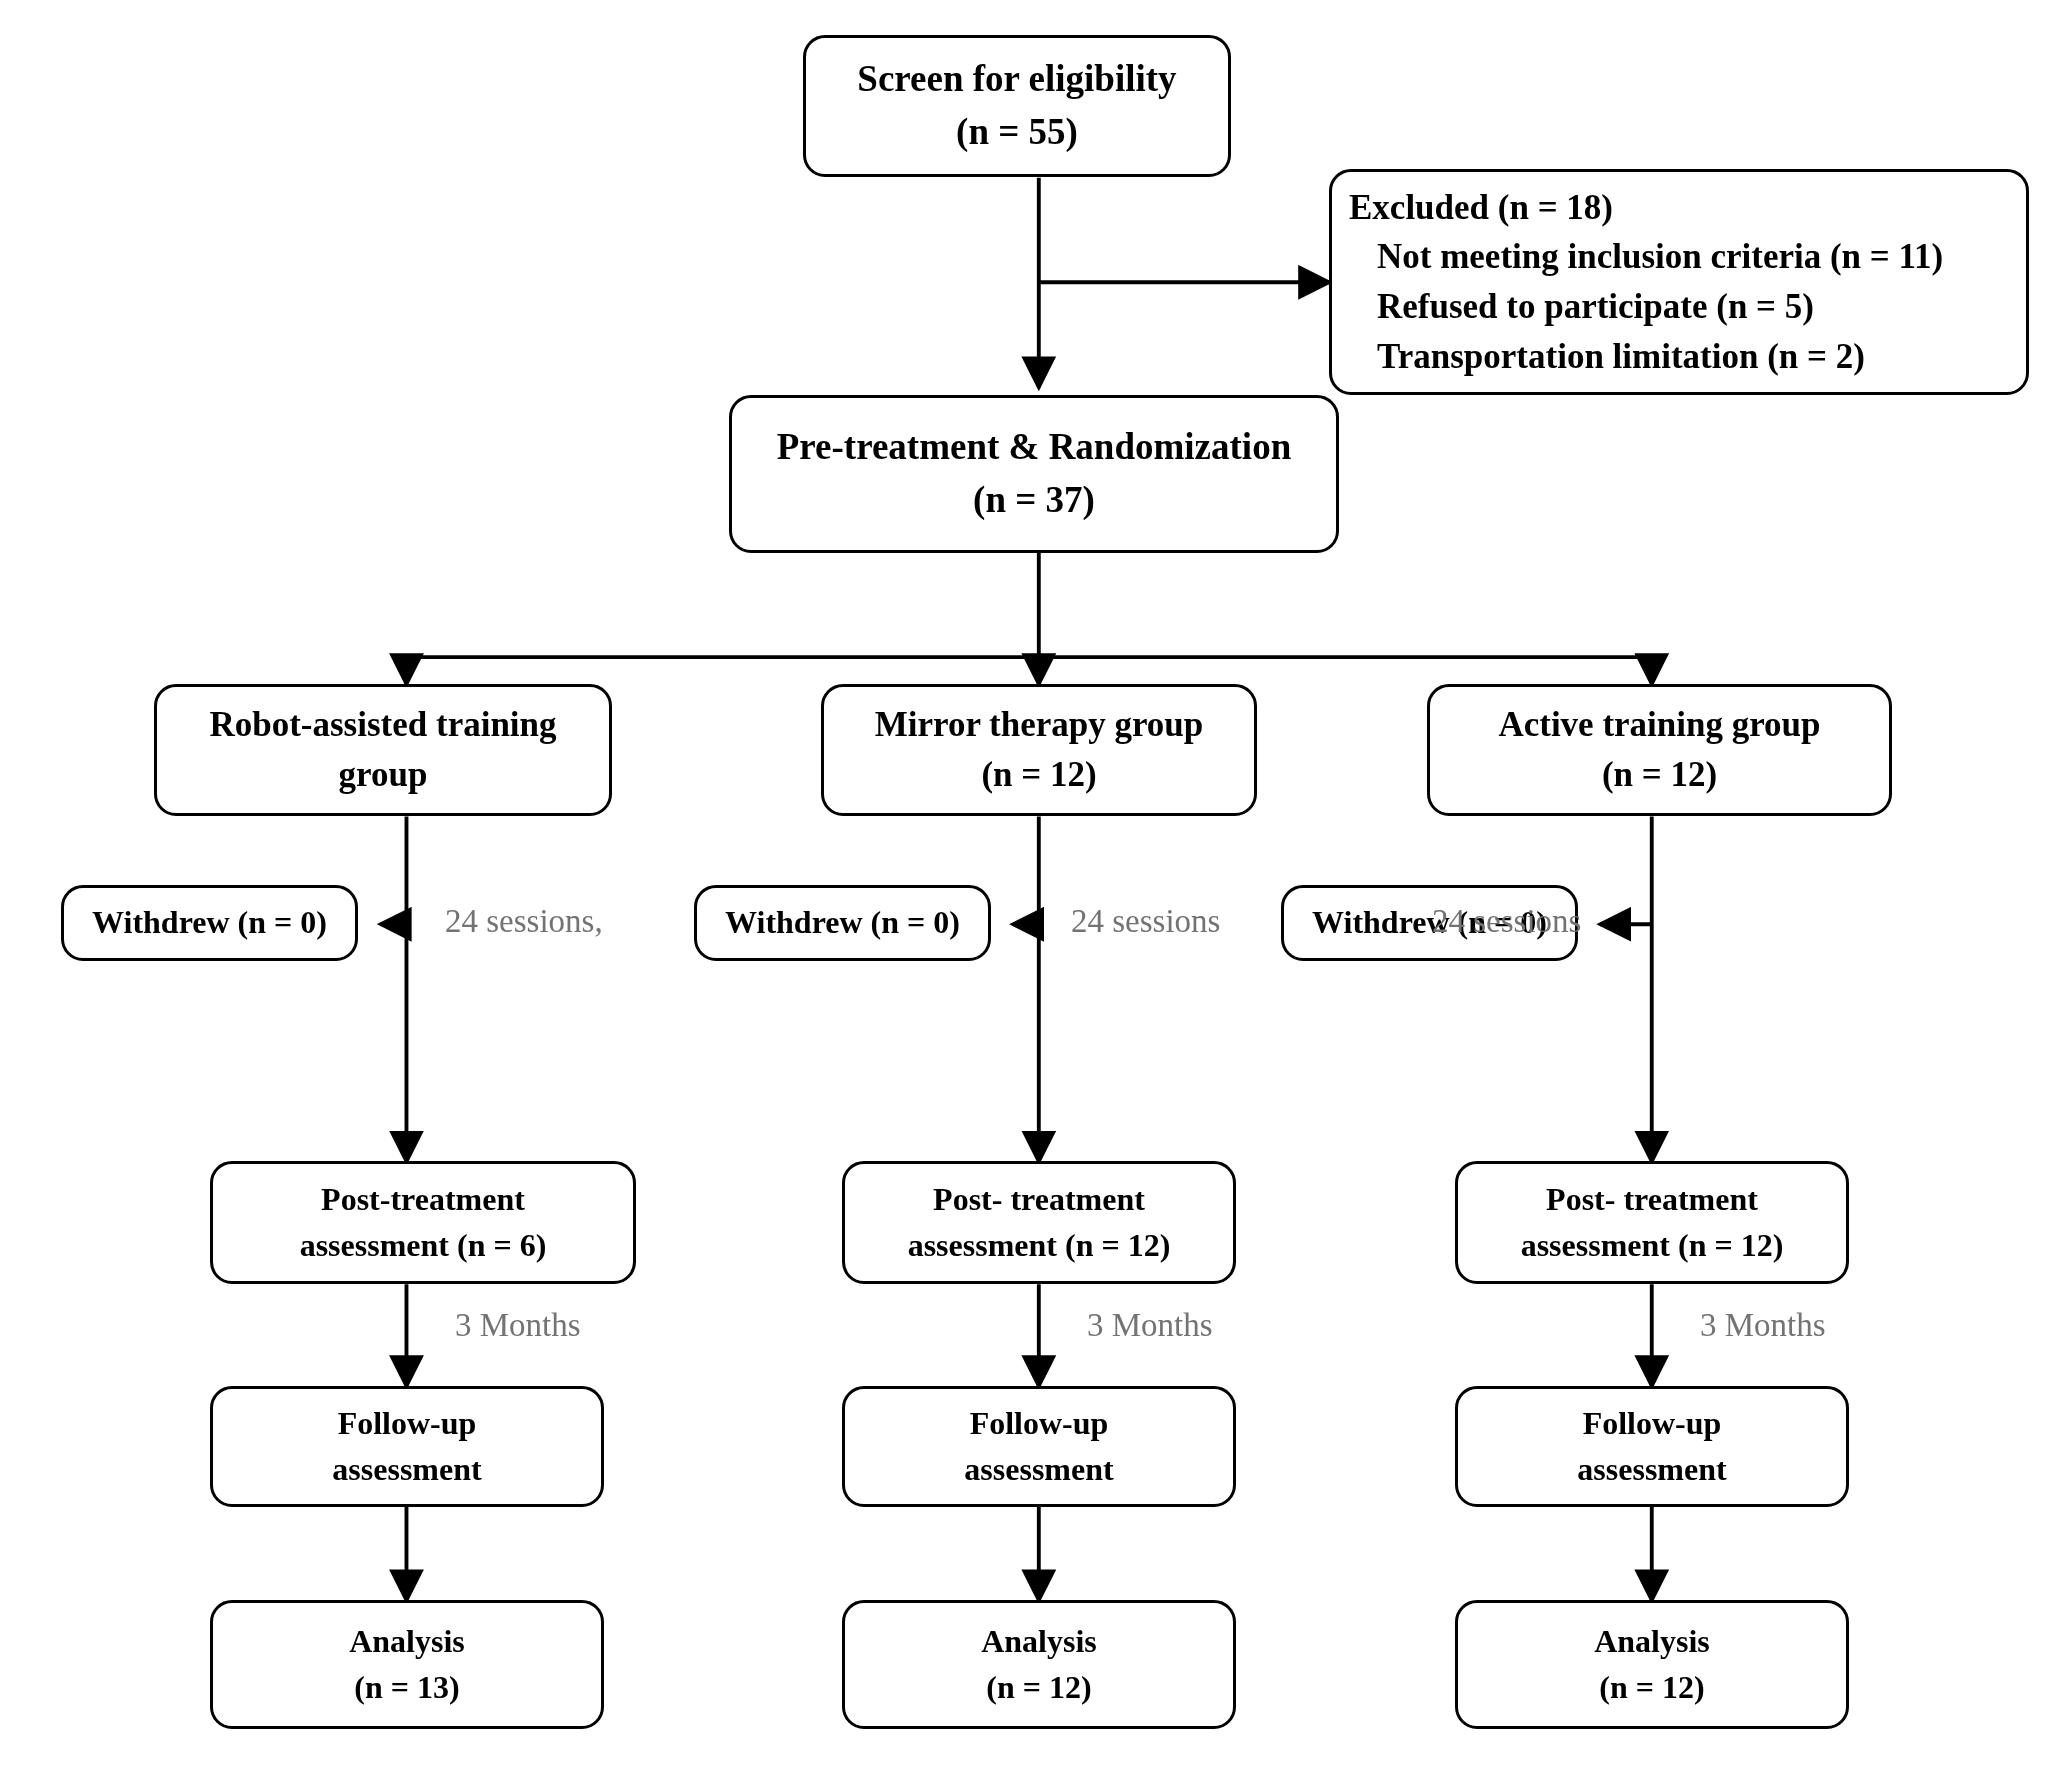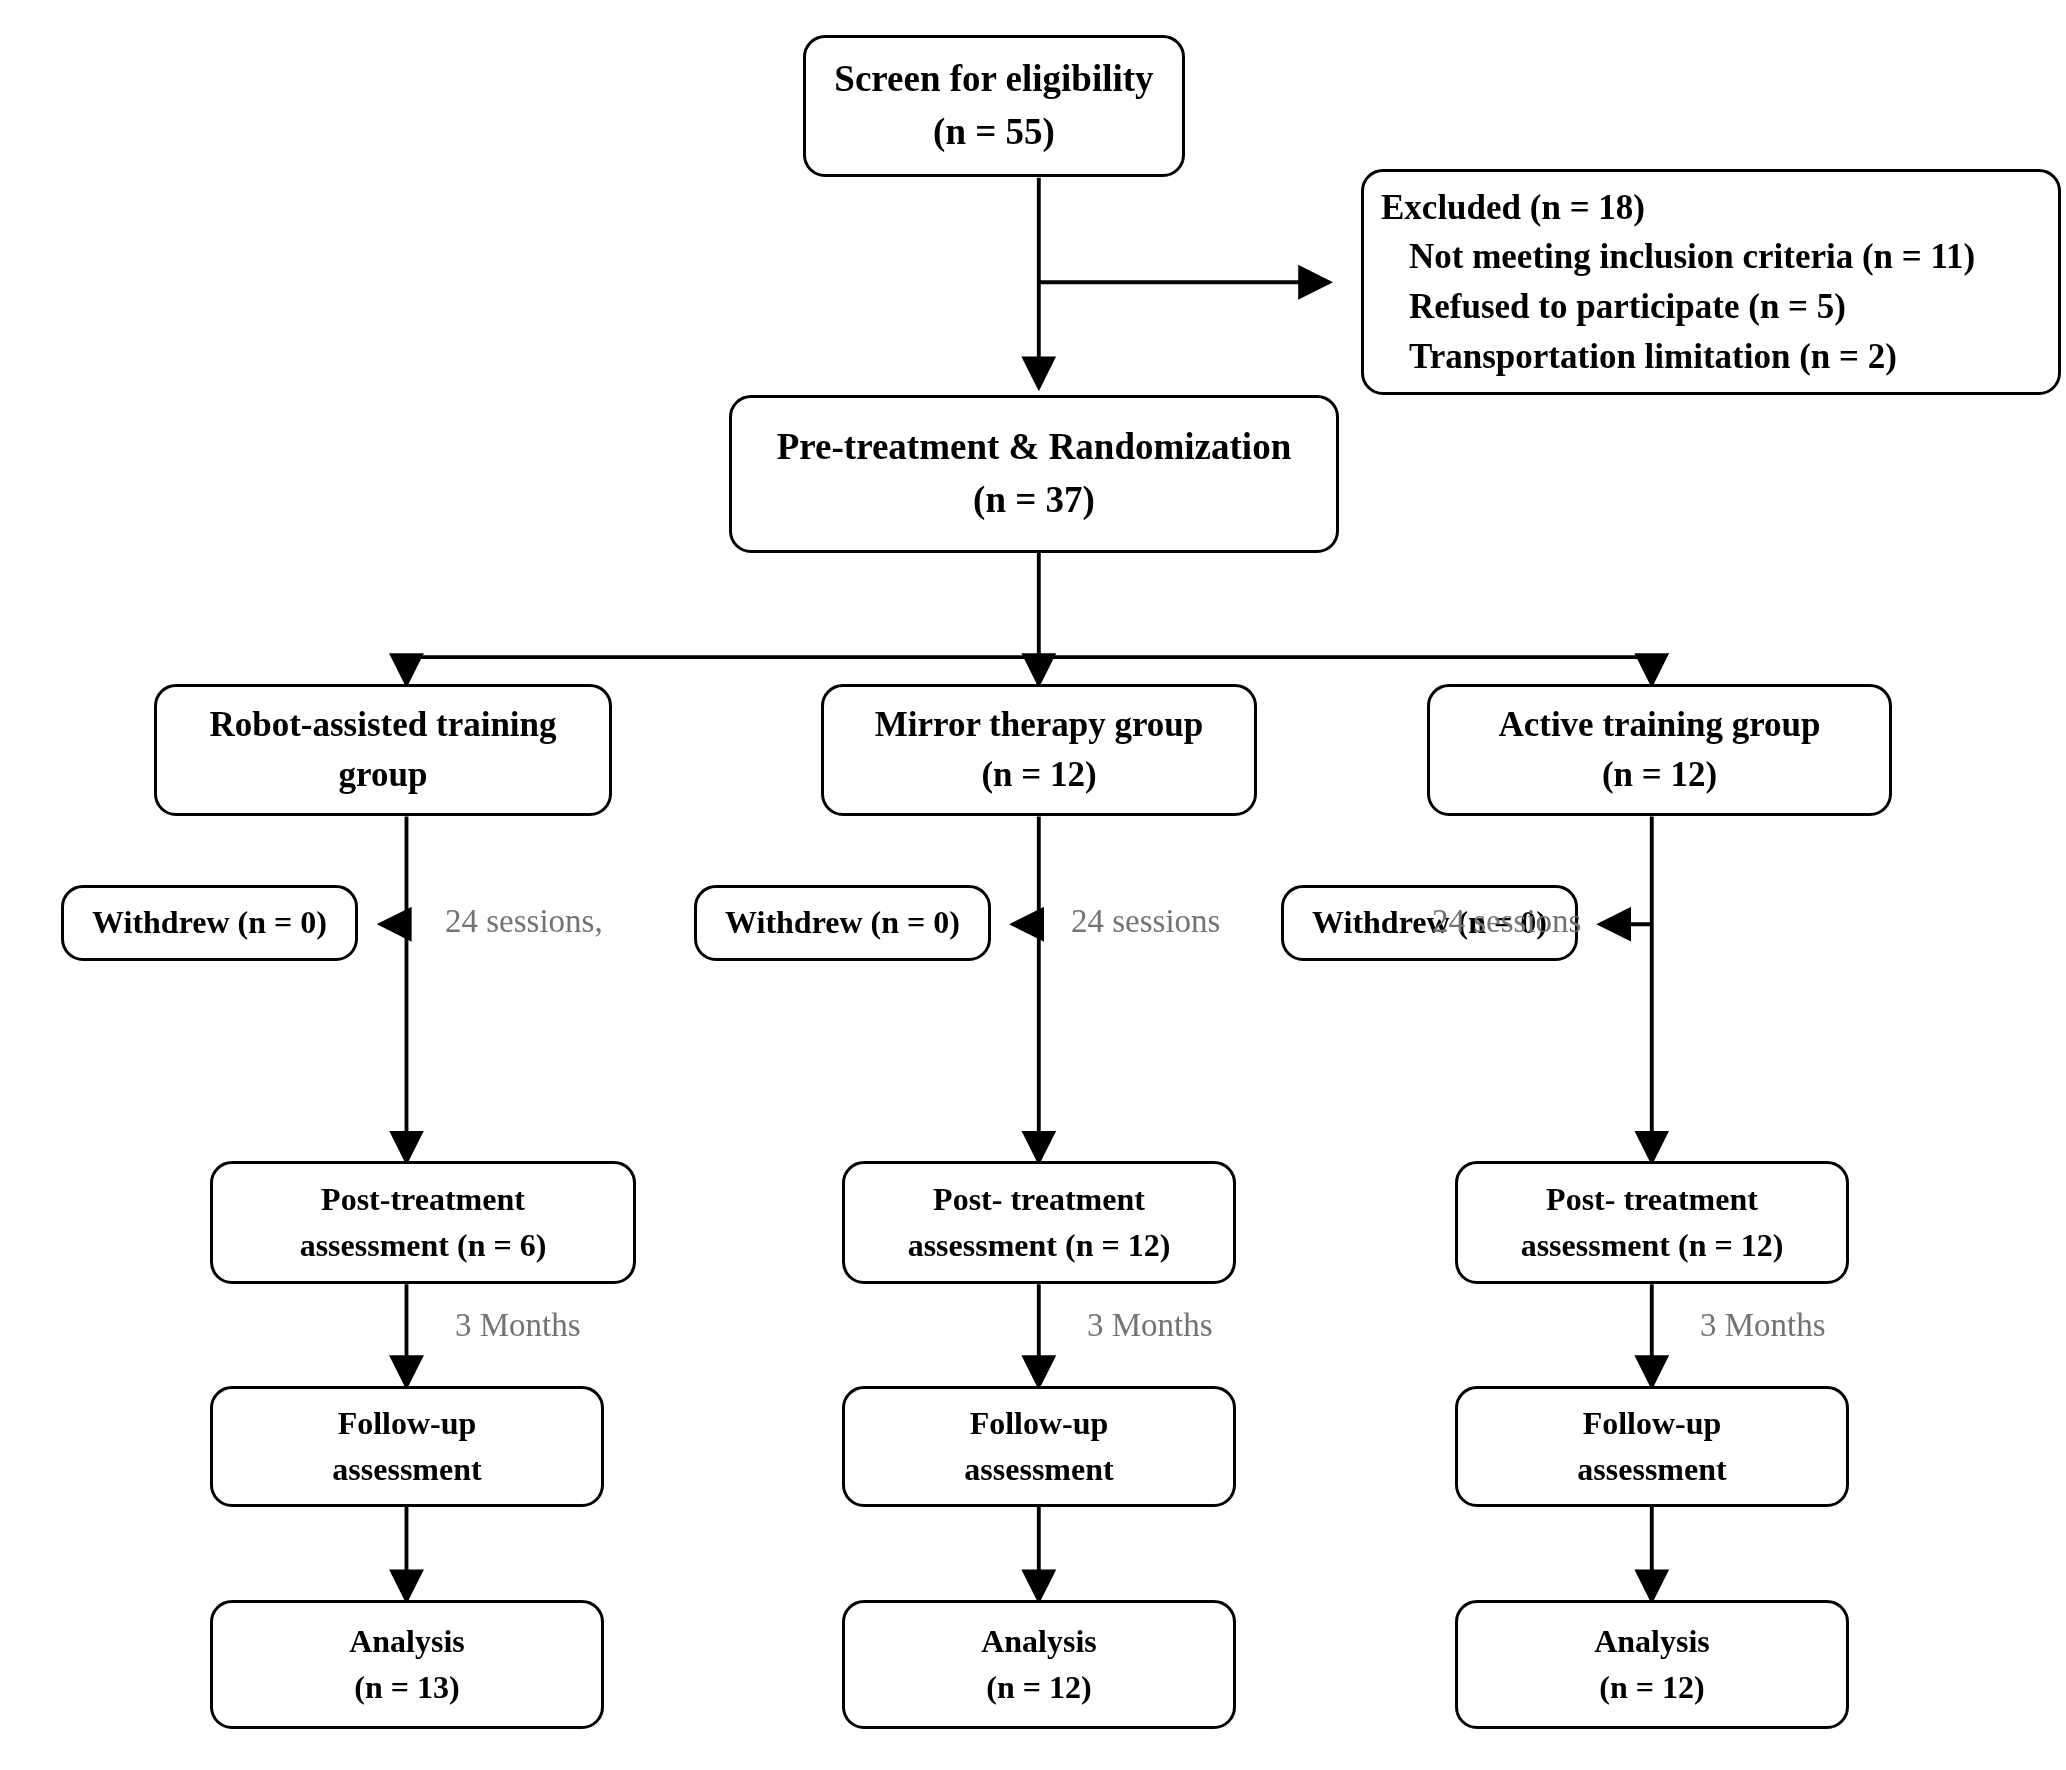--- a/index.html
+++ b/index.html
@@ -105,26 +105,26 @@
       <path d="M630,1990 L630,2148" marker-end="url(#ah)"></path>
       <path d="M1610,1990 L1610,2148" marker-end="url(#ah)"></path>
       <path d="M2560,1990 L2560,2148" marker-end="url(#ah)"></path>
 
       <path d="M630,2335 L630,2480" marker-end="url(#ah)"></path>
       <path d="M1610,2335 L1610,2480" marker-end="url(#ah)"></path>
       <path d="M2560,2335 L2560,2480" marker-end="url(#ah)"></path>
     </g>
   </svg>
 
-  <div class="node fs-top" style="left:803px; top:35px; width:382px; height:142px;justify-content:center;">
+  <div class="node fs-top" style="left:803px; top:35px; width:428px; height:142px;justify-content:center;">
     <span class="ln">Screen for eligibility</span>
     <span class="ln">(n = 55)</span>
   </div>
 
-  <div class="node left-align fs-excl" style="left:1329px; top:169px; width:700px; height:226px;margin-left:32px;">
+  <div class="node left-align fs-excl" style="left:1329px; top:169px; width:700px; height:226px;">
     <span class="ln">Excluded (n = 18)</span>
     <span class="ln indent">Not meeting inclusion criteria (n = 11)</span>
     <span class="ln indent">Refused to participate (n = 5)</span>
     <span class="ln indent">Transportation limitation (n = 2)</span>
   </div>
 
   <div class="node fs-top" style="left:729px; top:387px; width:610px; height:158px;margin-top:8px;">
     <span class="ln">Pre-treatment &amp; Randomization</span>
     <span class="ln">(n = 37)</span>
   </div>

